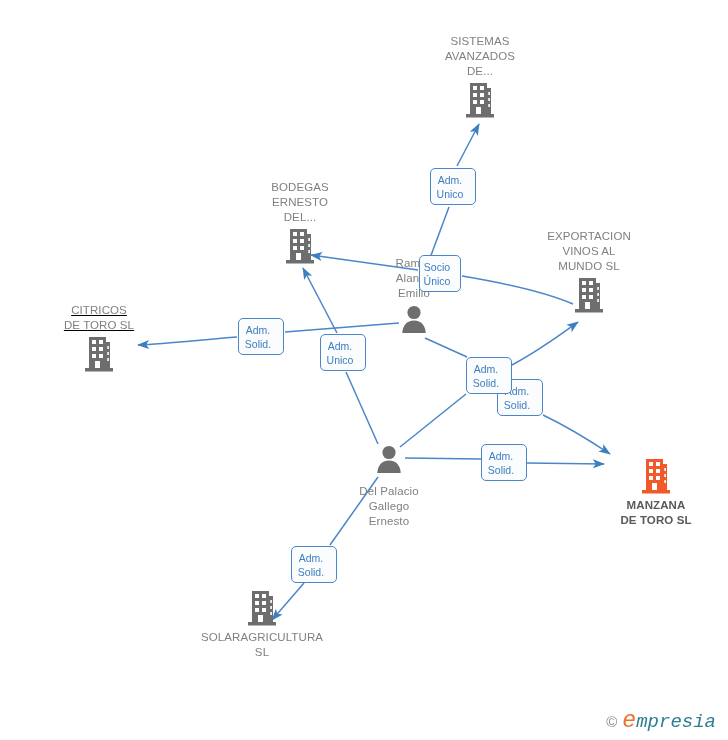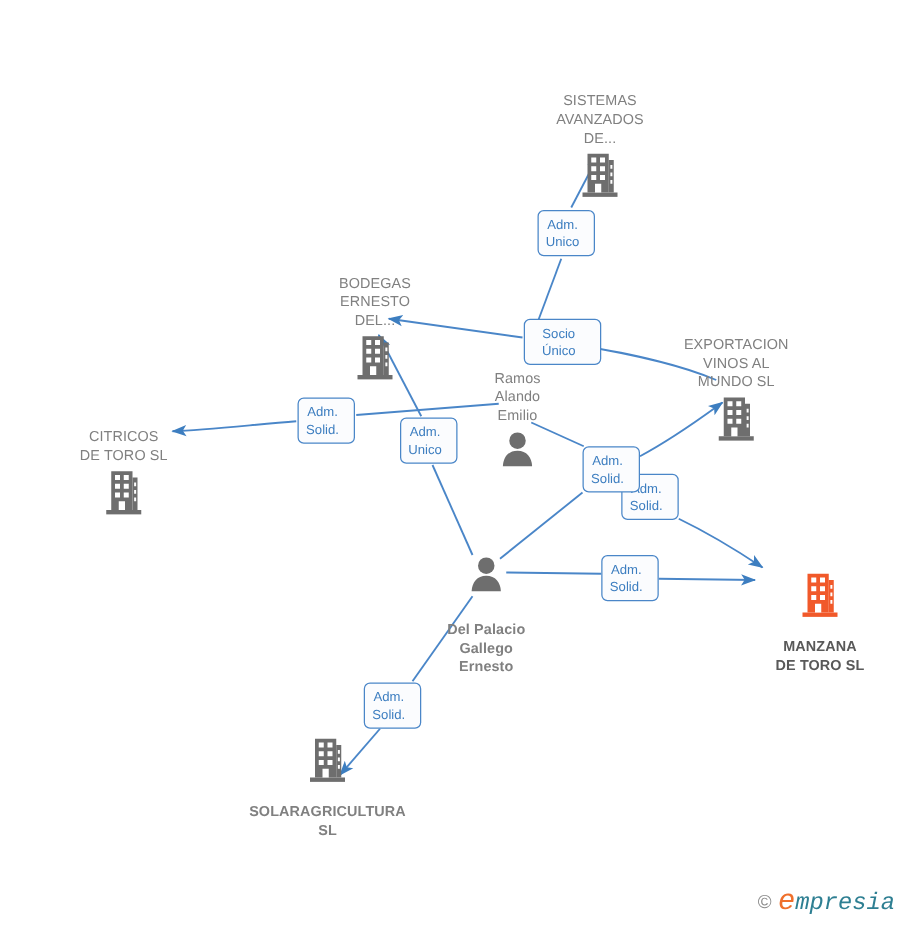--- a/index.html
+++ b/index.html
@@ -44,22 +44,22 @@
     color: #595959;
     font-weight: bold;
   }
   .node .glyph {
     height: 38px;
     line-height: 0;
   }
   .node.company .glyph svg { display: block; margin: 0 auto; }
   .node.person  .glyph svg { display: block; margin: 0 auto; }
 
-  .node.label-top .label { margin-bottom: 3px; margin-top: 40px; }
-  .node.label-bottom .label { margin-top: 15px; font-weight: bold; }
+  .node.label-top .label { margin-bottom: 3px; }
+  .node.label-bottom .label { margin-top: 2px; }
 
   
   .badge {
     position: absolute;
     box-sizing: border-box;
     background: #fbfcfe;
     border: 1.4px solid #4a86c8;
     border-radius: 5px;
     color: #3d7ec0;
     font-size: 10.5px;
@@ -205,21 +205,21 @@
             <rect x="15" y="18" width="4" height="4"></rect>
           <rect x="11" y="25" width="5" height="7"></rect>
           <rect x="23.3" y="10" width="1.6" height="3"></rect>
           <rect x="23.3" y="16" width="1.6" height="3"></rect>
           <rect x="23.3" y="22" width="1.6" height="3"></rect>
         </g>
       </svg>
     </div>
   </div>
 
-  <div class="node company label-top" style="left:99px; top:303px;">
+  <div class="node company label-top" style="left:99px; top:303px;text-decoration:underline;">
     <div class="label">CITRICOS
 DE TORO  SL</div>
     <div class="glyph">
       <svg width="30" height="38" viewBox="0 0 30 38" xmlns="http://www.w3.org/2000/svg">
         <rect x="5" y="1" width="17" height="31" fill="#6e6e6e"></rect>
         <rect x="22" y="6" width="4" height="26" fill="#6e6e6e"></rect>
         <rect x="1" y="32" width="28" height="3.5" fill="#6e6e6e"></rect>
         <g fill="#ffffff">
           <rect x="8" y="4" width="4" height="4"></rect>
             <rect x="15" y="4" width="4" height="4"></rect>
@@ -304,21 +304,21 @@
       </svg>
     </div>
     <div class="label">Del Palacio
 Gallego
 Ernesto</div>
   </div>
 
   <div class="badge" style="left:430px; top:168px; width:46px; height:37px;">Adm.
 Unico</div>
 
-  <div class="badge" style="left:419px; top:255px; width:62px; height:37px;">Socio
+  <div class="badge" style="left:419px; top:255px; width:42px; height:37px;">Socio
 Único</div>
 
   <div class="badge" style="left:238px; top:318px; width:46px; height:37px;">Adm.
 Solid.</div>
 
   <div class="badge" style="left:320px; top:334px; width:46px; height:37px;">Adm.
 Unico</div>
 
   <div class="badge" style="left:466px; top:357px; width:46px; height:37px; z-index:7;">Adm.
 Solid.</div>

